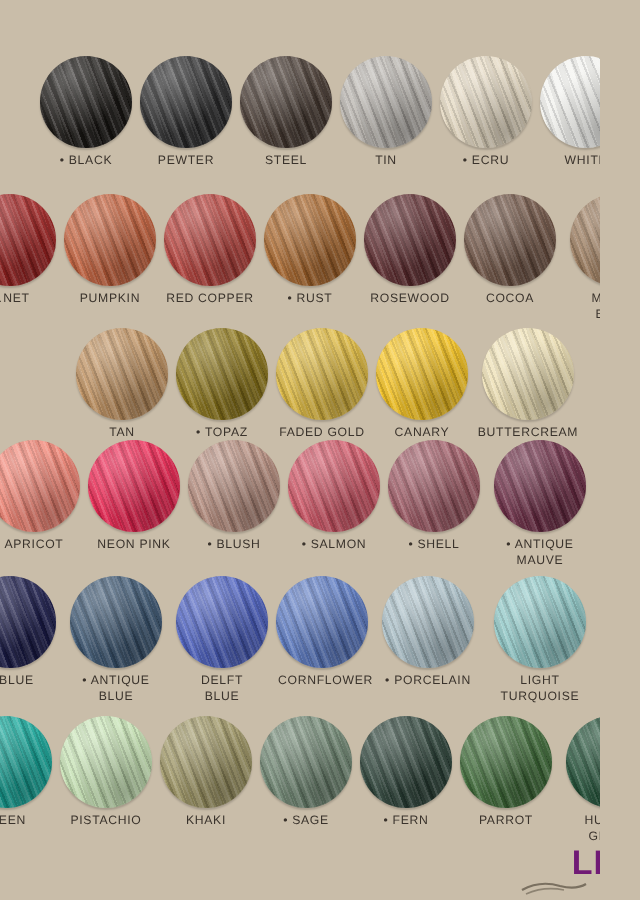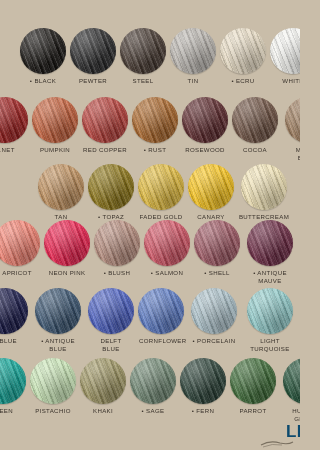--- a/index.html
+++ b/index.html
@@ -65,21 +65,21 @@
     text-transform:uppercase;
     font-family:"Liberation Sans", sans-serif;
     width:44px;
   }
   .lbl.wide{width:52px;}
   .logo{
     position:absolute;
     right:-2px;bottom:8px;
     font-weight:bold;
     font-size:17px;
-    color:#0c4a6e;
+    color:#701a75;
     letter-spacing:.5px;
     font-family:"Liberation Sans", sans-serif;
   }
   .logo-swoosh{
     position:absolute;
     right:6px;bottom:2px;
     width:34px;height:9px;
   }
 </style>
 </head>

